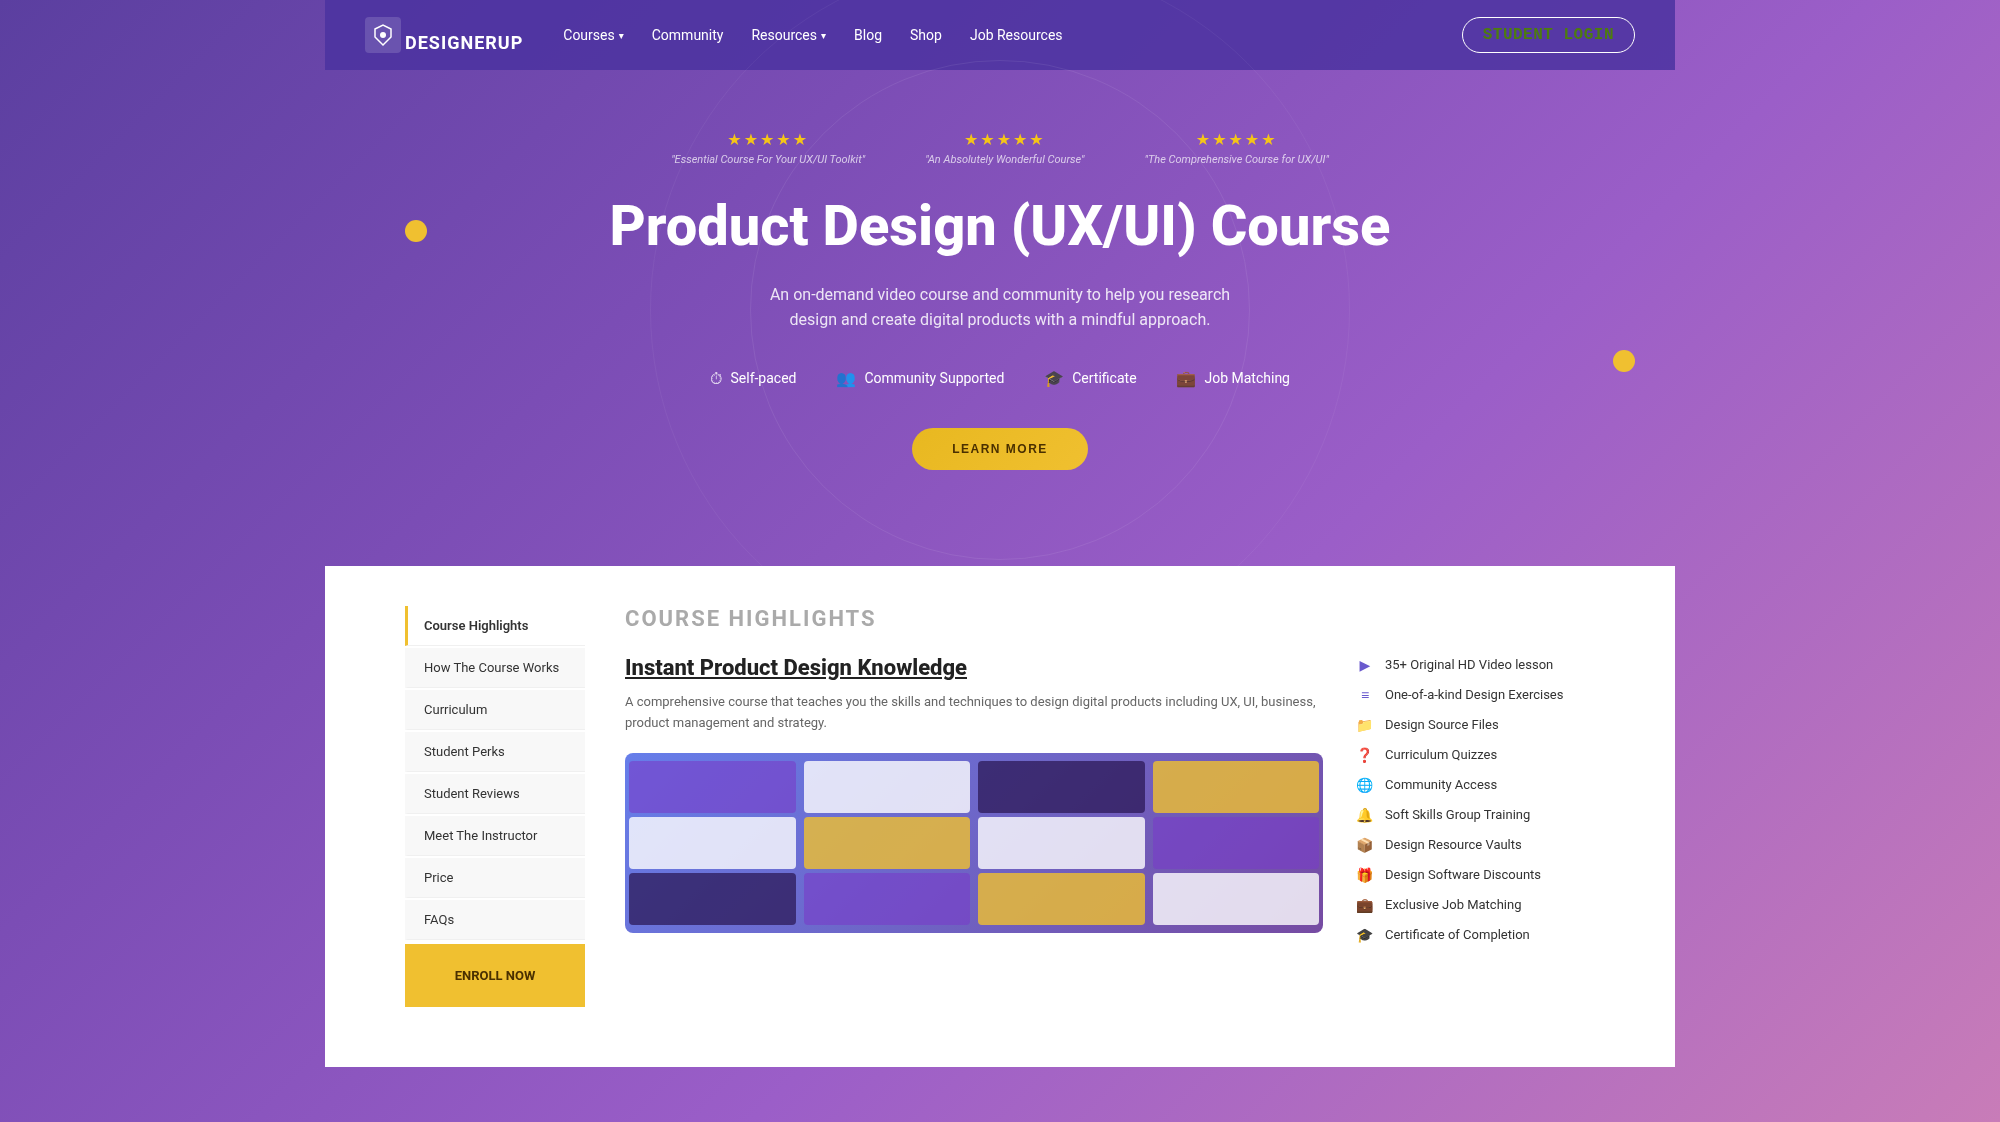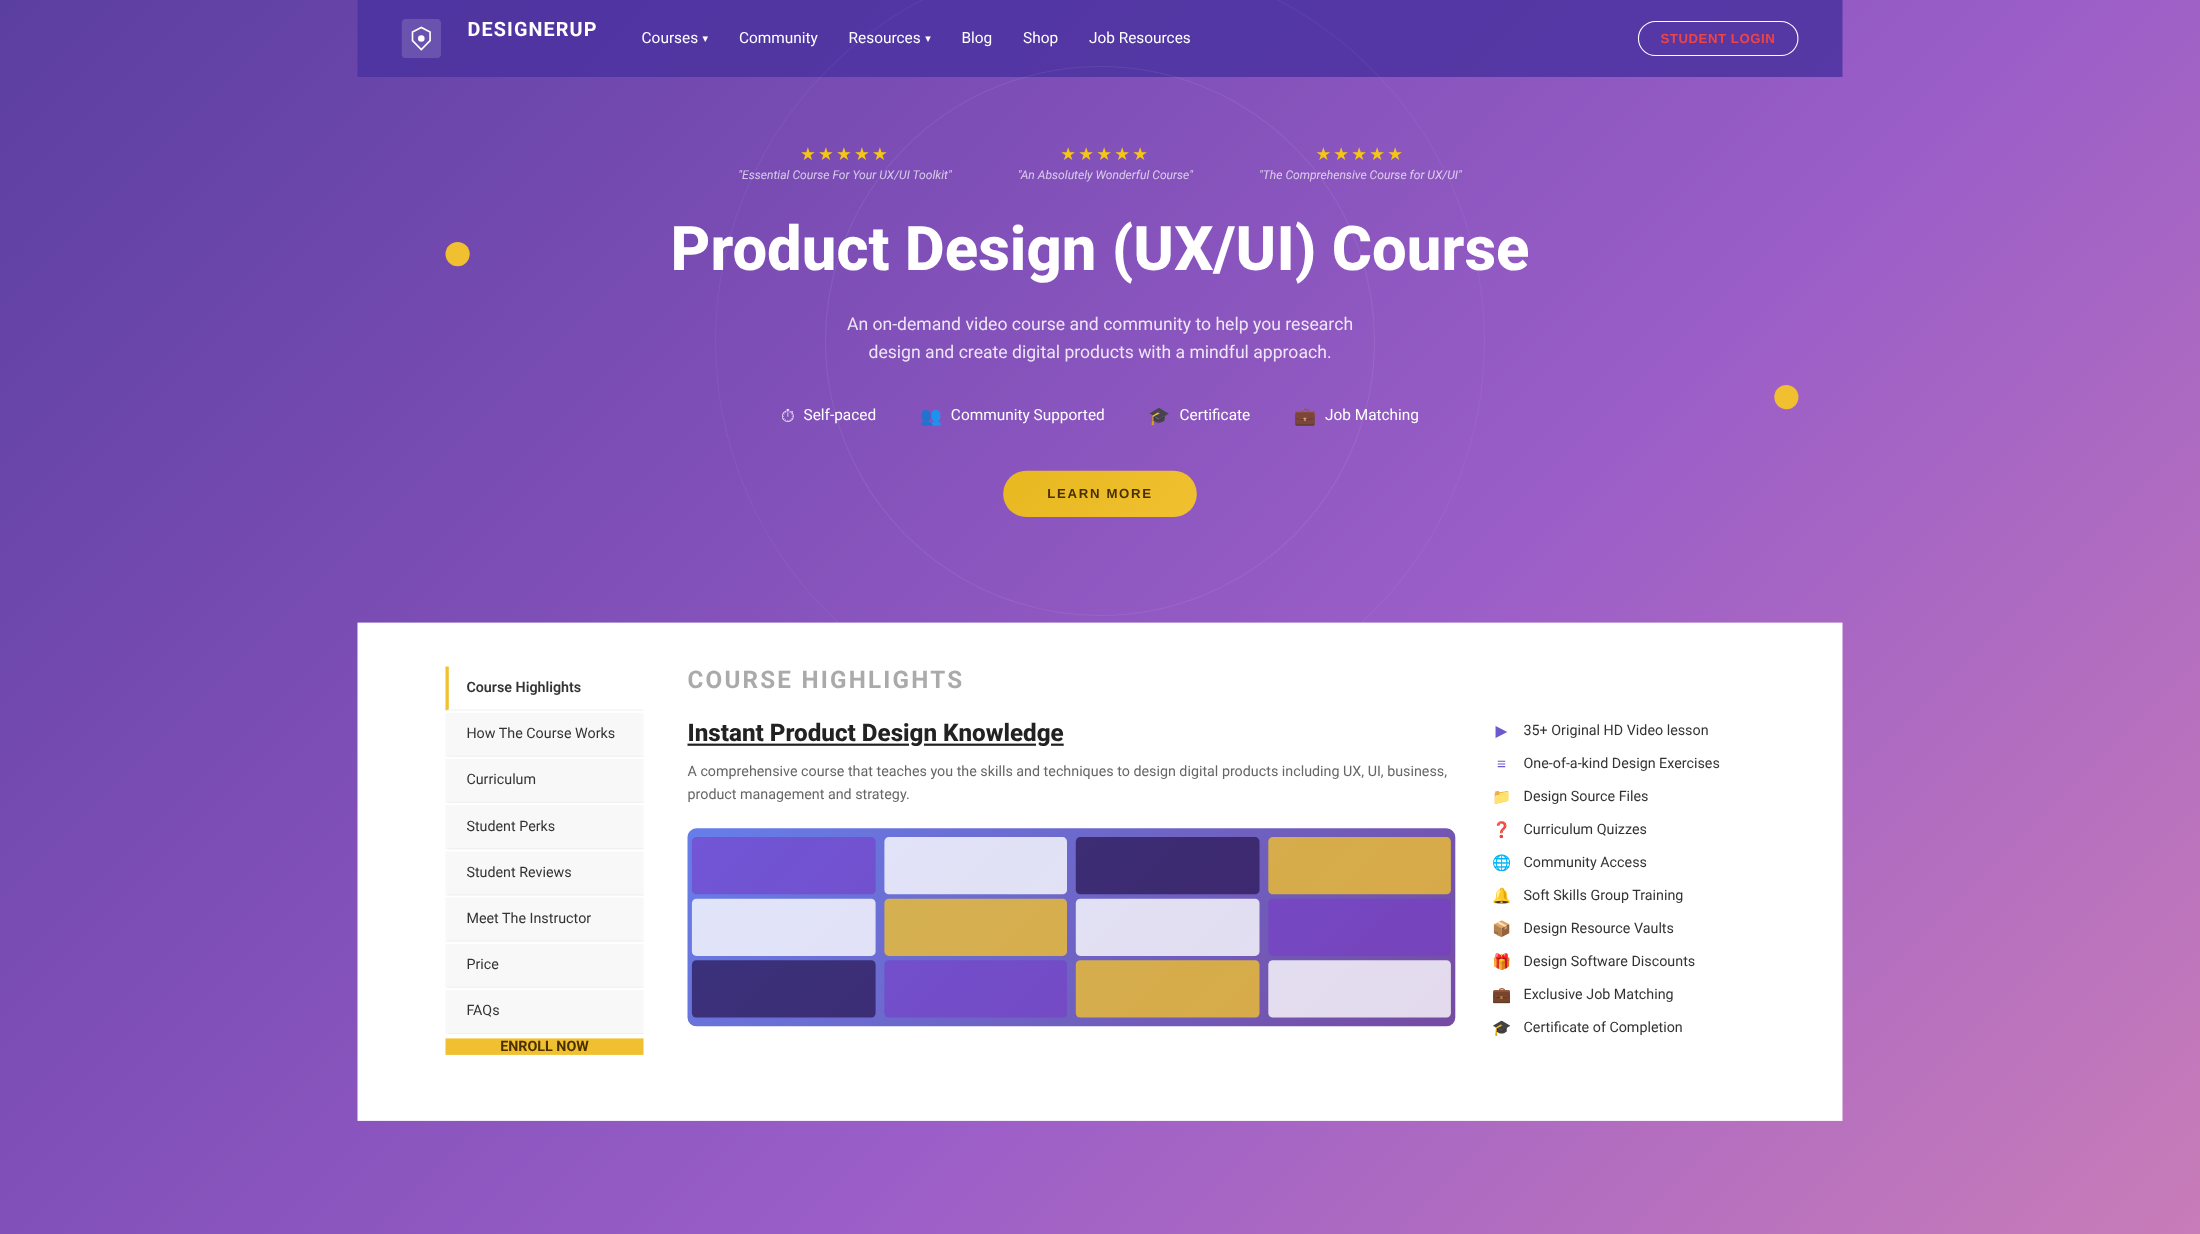--- a/index.html
+++ b/index.html
@@ -21,22 +21,22 @@
     nav {
       background: rgba(75, 50, 160, 0.85);
       display: flex;
       align-items: center;
       padding: 0 40px;
       height: 70px;
       position: relative;
     }
     .nav-logo {
       display: flex;
-      align-items: flex-start;
-      gap: 24px;
+      align-items: flex-end;
+      gap: 4px;
       margin-right: 40px;
     }
     .nav-logo-icon {
       width: 36px;
       height: 36px;
     }
     .nav-logo-text {
       color: white;
       font-size: 18px;
       font-weight: 700;
@@ -58,28 +58,29 @@
       gap: 4px;
       cursor: pointer;
       justify-content: flex-end;
     }
     .nav-link .chevron {
       font-size: 10px;
     }
     .nav-login-btn {
       margin-left: auto;
       border: 1.5px solid white;
-      color: #ef4444;
+      color: #4d7c0f;
       background: transparent;
       padding: 8px 20px;
       border-radius: 20px;
-      font-size: 12px;
+      font-size: 16px;
       font-weight: 600;
       letter-spacing: 0.5px;
       cursor: pointer;
+      font-family: Liberation Mono, monospace;
     }
 
     
     .hero {
       padding: 60px 40px 80px;
       text-align: center;
       position: relative;
     }
     .hero-dot-left {
       position: absolute;
@@ -218,21 +219,21 @@
       margin-bottom: 2px;
     }
     .sidebar-item.active {
       border-left-color: #f0c030;
       background: white;
       font-weight: 600;
     }
     .sidebar-cta {
       background: #f0c030;
       color: #4a3000;
-      padding: 0 16px;
+      padding: 24px 16px;
       font-size: 13px;
       font-weight: 700;
       text-align: center;
       cursor: pointer;
       margin-top: 4px;
     }
 
     
     .main-content {
       flex: 1;

